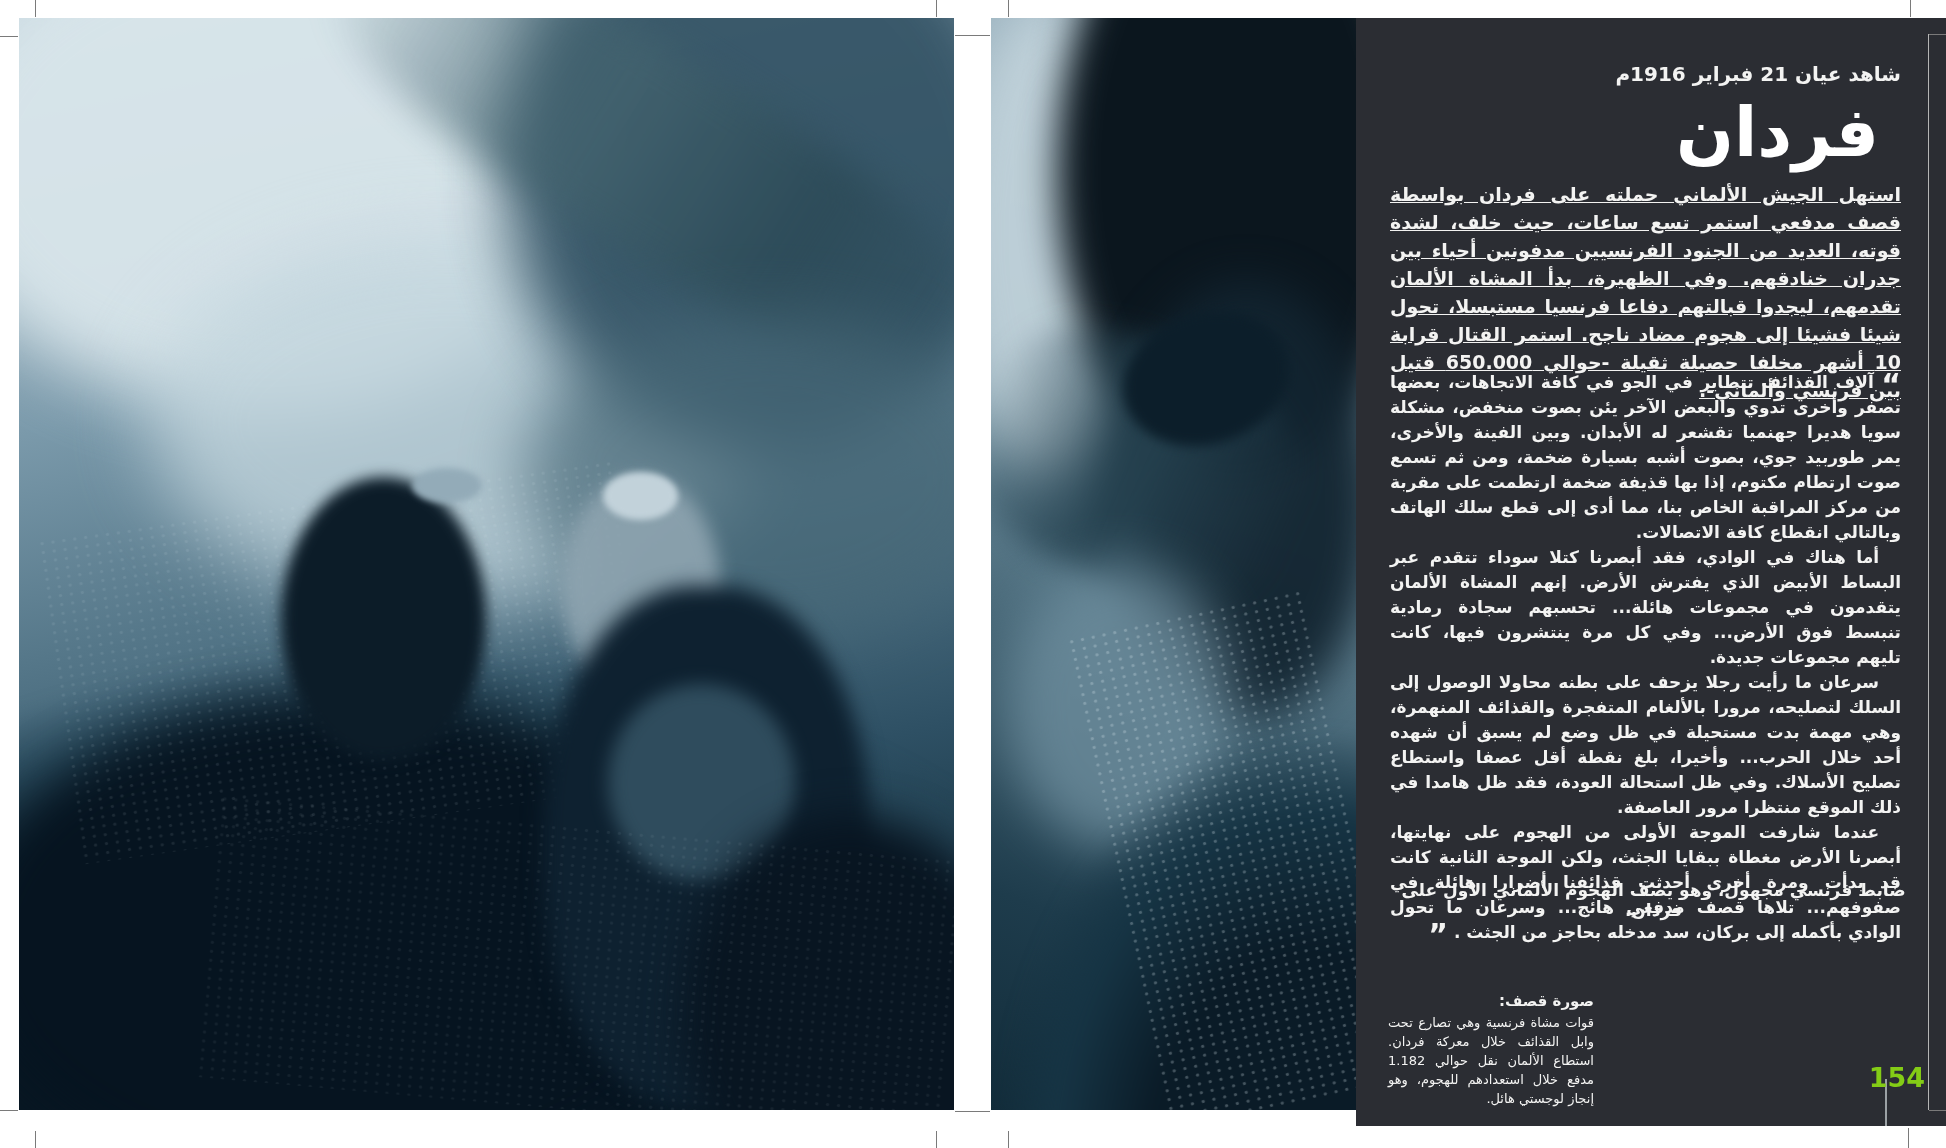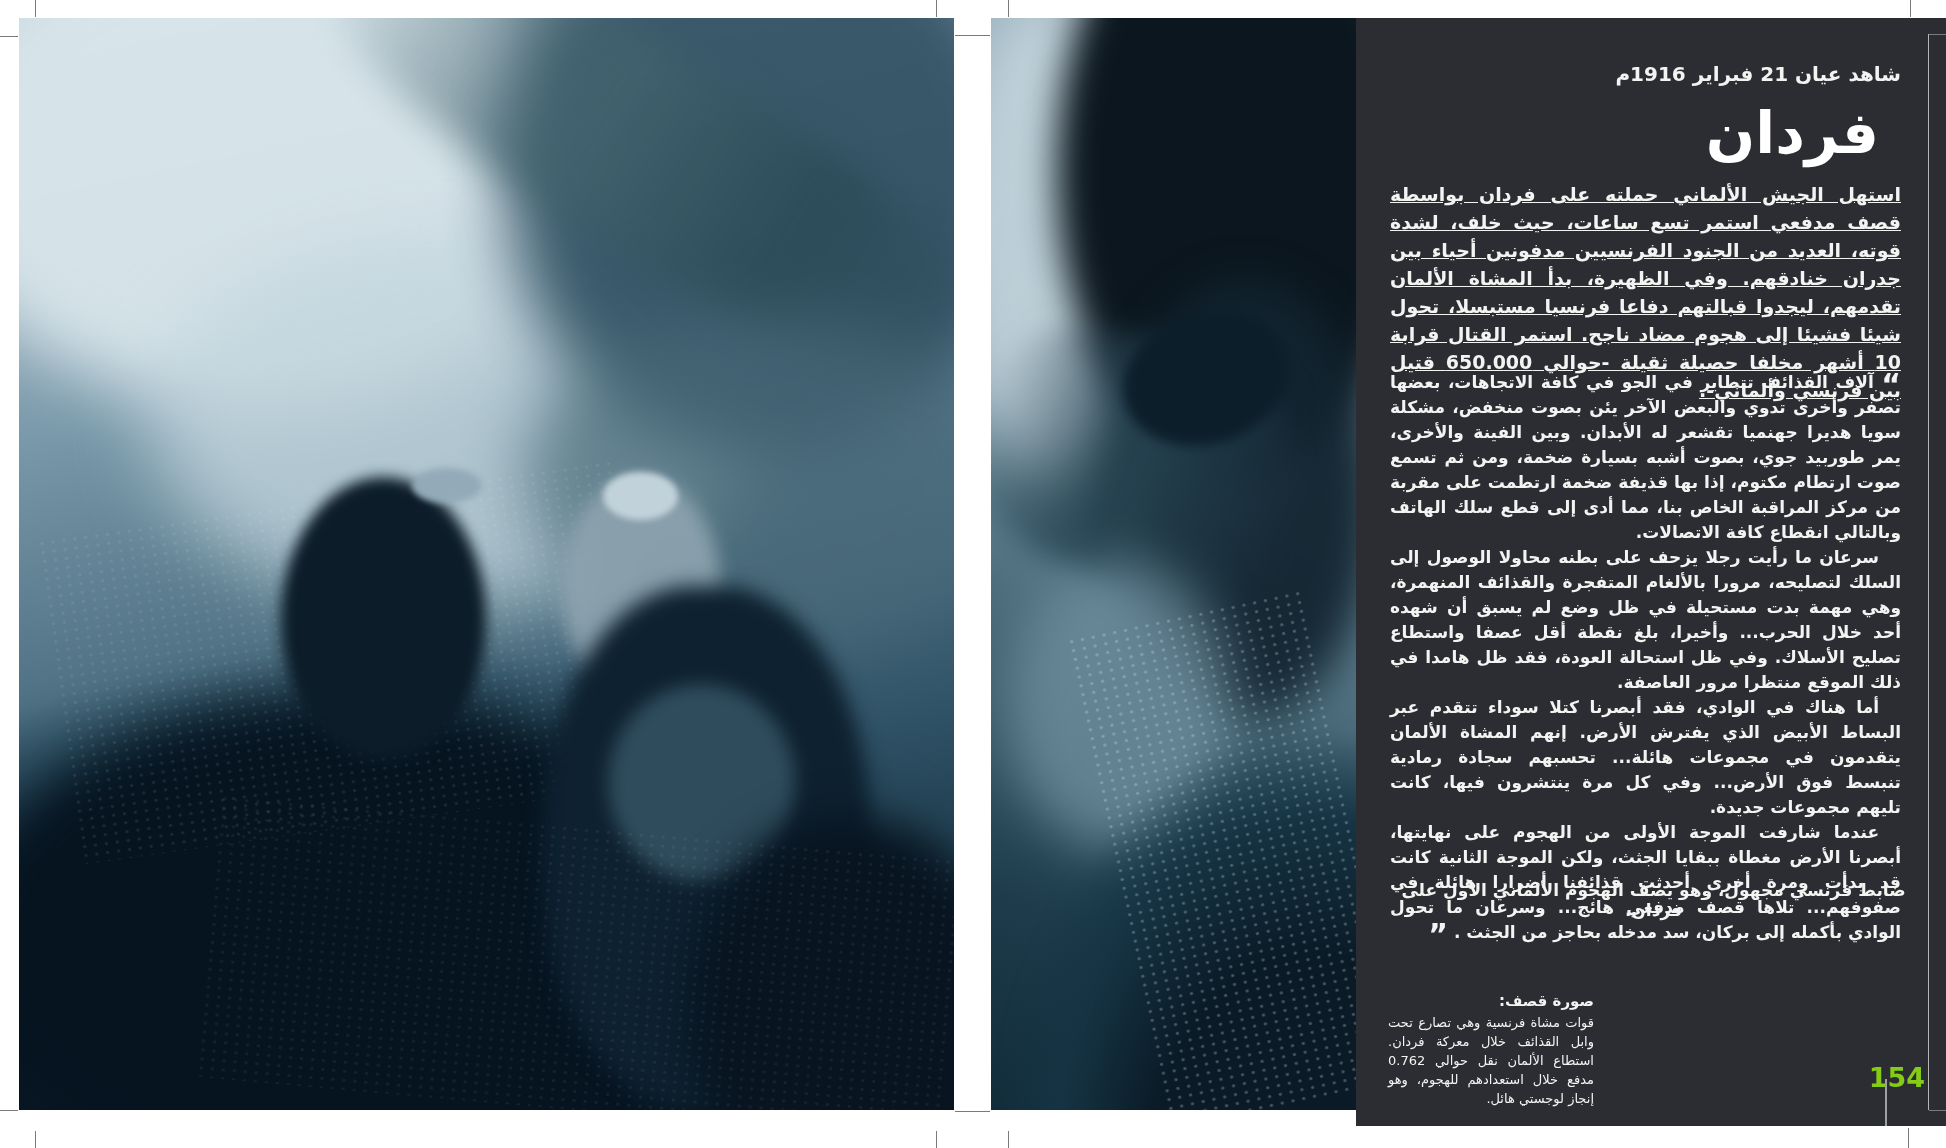--- a/index.html
+++ b/index.html
@@ -15,21 +15,21 @@
     background:linear-gradient(168deg,#b9ccd6 0%,#9ab1bf 16%,#7b9aab 32%,#557789 50%,#2e5064 70%,#15313f 88%,#0e2533 100%);}
   .photo-right{left:991px;width:365px;
     background:linear-gradient(200deg,#a9bec9 0%,#8aa4b2 22%,#6e8e9e 42%,#436373 62%,#1e3c4c 82%,#122c3a 100%);}
   .speckle{position:absolute;
     background-image:radial-gradient(rgba(220,234,240,.55) 1.2px,transparent 2.2px);
     background-size:11px 9px;}
   
   .panel{position:absolute;left:1356px;top:18px;width:597px;height:1108px;
     background:var(--panel_bg,#2b2d33);color:var(--panel_text,#f3f3f2);}
   .panel .eyebrow{position:absolute;top:44px;right:52px;font-size:20px;font-weight:700;}
-  .panel .title{position:absolute;top:76px;right:74px;margin:0;font-size:58px;line-height:78px;font-weight:700;color:#ffffff;}
+  .panel .title{position:absolute;top:76px;right:74px;margin:0;font-size:68px;line-height:78px;font-weight:700;color:#ffffff;}
   .panel .lead{position:absolute;top:162px;right:52px;left:34px;margin:0;
     font-size:19px;line-height:28px;font-weight:700;text-align:justify;text-decoration:underline;}
   .panel .quote{position:absolute;top:352px;right:52px;left:34px;}
   .panel .quote p{margin:0;font-size:17px;line-height:25px;font-weight:700;text-align:justify;}
   .panel .quote p.indent{text-indent:22px;}
   .qmark{font-size:30px;line-height:0;vertical-align:-7px;font-weight:700;letter-spacing:-2px;}
   .panel .attribution{position:absolute;top:862px;right:36px;left:34px;margin:0;
     font-size:17px;font-weight:700;text-align:center;}
   .panel .caption{position:absolute;top:974px;left:32px;width:206px;}
   .panel .cap-head{font-size:15px;font-weight:700;margin-bottom:3px;}
@@ -77,30 +77,30 @@
     <div class="blob" style="left:36%;top:27%;width:46%;height:12%;background:#0c1e2a;filter:blur(6px);transform:rotate(-18deg);"></div>
   </div>
 
   <aside class="panel" dir="rtl">
     <div class="eyebrow">شاهد عيان 21 فبراير 1916م</div>
     <h1 class="title">فردان</h1>
     <p class="lead">استهل الجيش الألماني حملته على فردان بواسطة قصف مدفعي استمر تسع ساعات، حيث خلف، لشدة قوته، العديد من الجنود الفرنسيين مدفونين أحياء بين جدران خنادقهم. وفي الظهيرة، بدأ المشاة الألمان تقدمهم، ليجدوا قبالتهم دفاعا فرنسيا مستبسلا، تحول شيئا فشيئا إلى هجوم مضاد ناجح. استمر القتال قرابة 10 أشهر مخلفا حصيلة ثقيلة -حوالي 650.000 قتيل بين فرنسي وألماني-.</p>
 
     <div class="quote">
       <p class="q"><span class="qmark">“</span> <span>آلاف القذائف تتطاير في الجو في كافة الاتجاهات، بعضها تصفر وأخرى تدوي والبعض الآخر يئن بصوت منخفض، مشكلة سويا هديرا جهنميا تقشعر له الأبدان. وبين الفينة والأخرى، يمر طوربيد جوي، بصوت أشبه بسيارة ضخمة، ومن ثم تسمع صوت ارتطام مكتوم، إذا بها قذيفة ضخمة ارتطمت على مقربة من مركز المراقبة الخاص بنا، مما أدى إلى قطع سلك الهاتف وبالتالي انقطاع كافة الاتصالات.</span></p>
+      <p class="q indent">أما هناك في الوادي، فقد أبصرنا كتلا سوداء تتقدم عبر البساط الأبيض الذي يفترش الأرض. إنهم المشاة الألمان يتقدمون في مجموعات هائلة... تحسبهم سجادة رمادية تنبسط فوق الأرض... وفي كل مرة ينتشرون فيها، كانت تليهم مجموعات جديدة.</p>
       <p class="q indent">سرعان ما رأيت رجلا يزحف على بطنه محاولا الوصول إلى السلك لتصليحه، مرورا بالألغام المتفجرة والقذائف المنهمرة، وهي مهمة بدت مستحيلة في ظل وضع لم يسبق أن شهده أحد خلال الحرب... وأخيرا، بلغ نقطة أقل عصفا واستطاع تصليح الأسلاك. وفي ظل استحالة العودة، فقد ظل هامدا في ذلك الموقع منتظرا مرور العاصفة.</p>
-      <p class="q indent">أما هناك في الوادي، فقد أبصرنا كتلا سوداء تتقدم عبر البساط الأبيض الذي يفترش الأرض. إنهم المشاة الألمان يتقدمون في مجموعات هائلة... تحسبهم سجادة رمادية تنبسط فوق الأرض... وفي كل مرة ينتشرون فيها، كانت تليهم مجموعات جديدة.</p>
       <p class="q indent"><span>عندما شارفت الموجة الأولى من الهجوم على نهايتها، أبصرنا الأرض مغطاة ببقايا الجثث، ولكن الموجة الثانية كانت قد بدأت ومرة أخرى أحدثت قذائفنا أضرارا هائلة في صفوفهم... تلاها قصف مدفعي هائج... وسرعان ما تحول الوادي بأكمله إلى بركان، سد مدخله بحاجز من الجثث .</span> <span class="qmark">”</span></p>
     </div>
 
     <p class="attribution">ضابط فرنسي مجهول، وهو يصف الهجوم الألماني الأول على فردان.</p>
 
     <div class="caption">
       <div class="cap-head">صورة قصف:</div>
-      <div class="cap-body">قوات مشاة فرنسية وهي تصارع تحت وابل القذائف خلال معركة فردان. استطاع الألمان نقل حوالي 0.762 مدفع خلال استعدادهم للهجوم، وهو إنجاز لوجستي هائل.</div>
+      <div class="cap-body">قوات مشاة فرنسية وهي تصارع تحت وابل القذائف خلال معركة فردان. استطاع الألمان نقل حوالي 1.182 مدفع خلال استعدادهم للهجوم، وهو إنجاز لوجستي هائل.</div>
     </div>
 
     <div class="folio-rule"></div>
     <div class="folio">154</div>
   </aside>
 
   <div class="cm v" style="left:35px;top:0;height:17px;"></div>
   <div class="cm h" style="left:0;top:36px;width:18px;"></div>
   <div class="cm v" style="left:936px;top:0;height:17px;"></div>
   <div class="cm v" style="left:1008px;top:0;height:17px;"></div>

